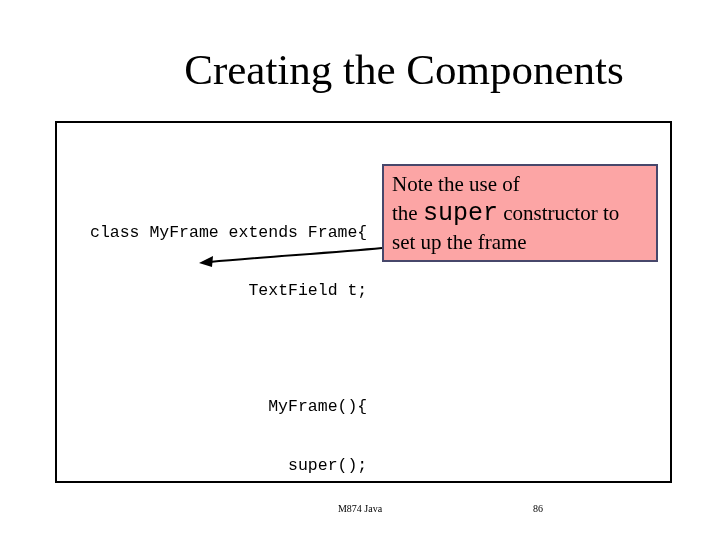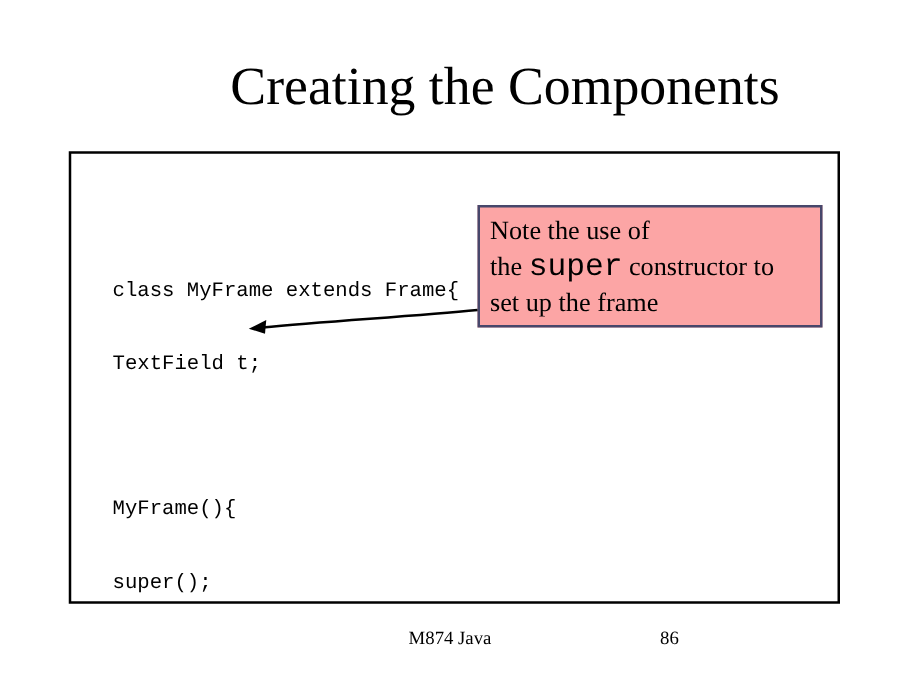--- a/index.html
+++ b/index.html
@@ -30,21 +30,21 @@
   }
   .code{
     position:absolute;
     left:33px;top:61px;
     font-family:"Liberation Mono", monospace;
     font-size:16.5px;
     line-height:19.4px;
     color:#000;
     white-space:pre;
   }
-  .code-line{min-height:19.4px;}
+  .code-line{min-height:19.4px;text-align:right;}
   .callout{
     position:absolute;
     left:382px;top:164px;
     width:264px;height:90px;
     border:2px solid #47476b;
     background:#fca5a5;
     padding:4px 0 0 8px;
     box-sizing:content-box;
     font-family:"Liberation Serif", serif;
     font-size:21px;
@@ -58,21 +58,21 @@
   }
   .arrow-layer{
     position:absolute;
     left:0;top:0;width:720px;height:540px;
     pointer-events:none;
   }
   .footer{
     position:absolute;
     left:0;top:503px;width:604px;height:20px;
     font-family:"Liberation Serif", serif;
-    font-size:15px;
+    font-size:10px;
     color:#000;
   }
   .footer-center{
     position:absolute;left:0;width:720px;
     text-align:center;
   }
   .footer-page{
     position:absolute;right:61px;top:0;
   }
 </style>

